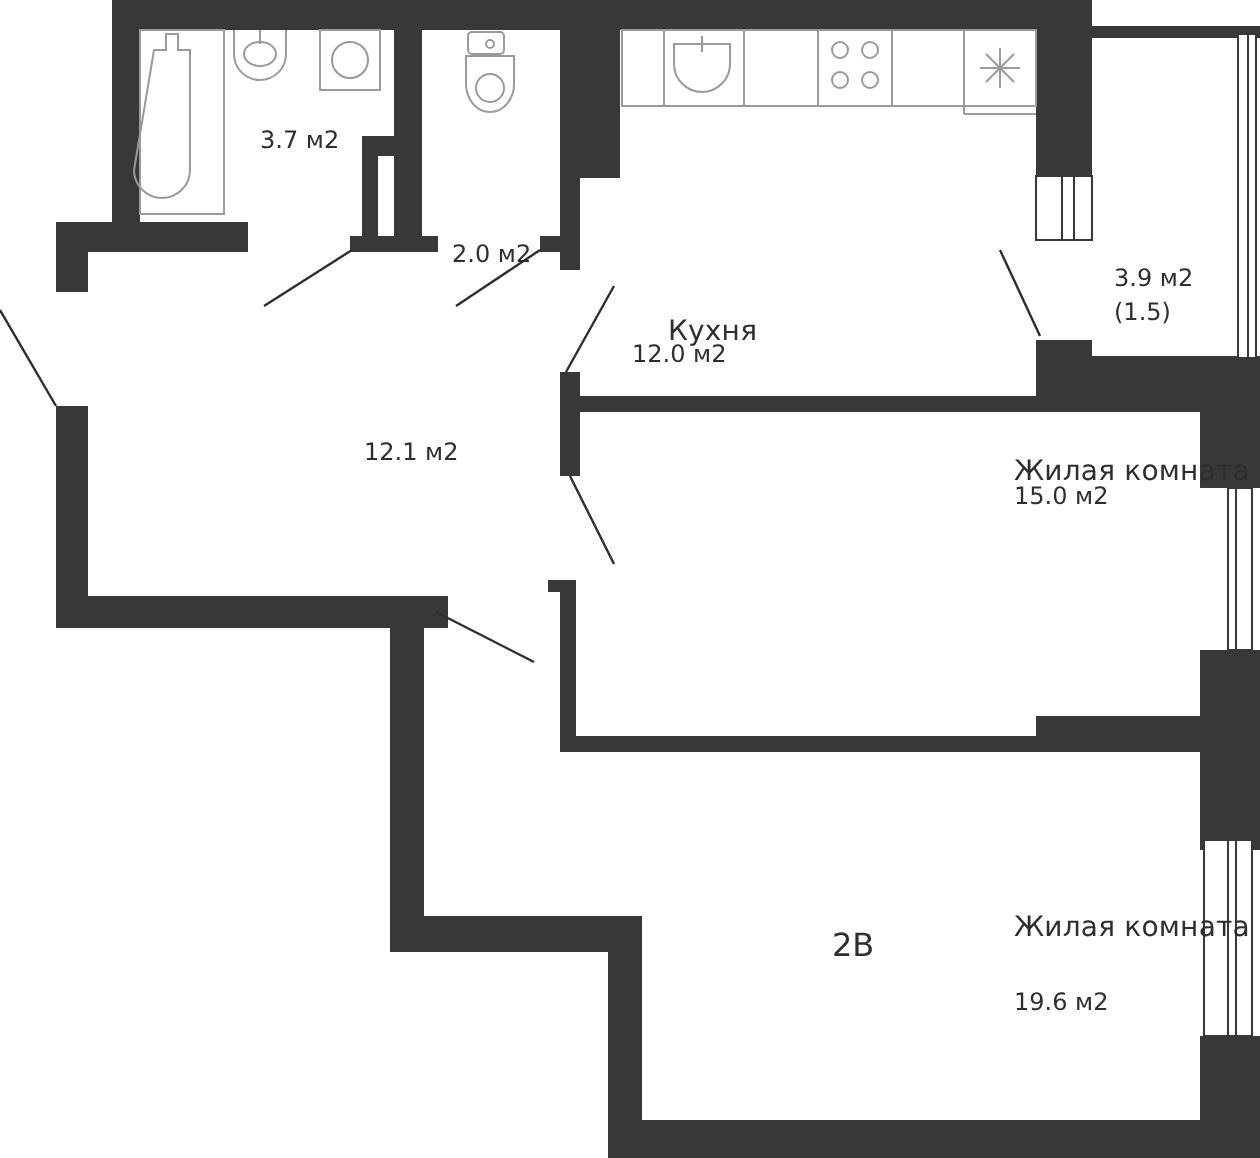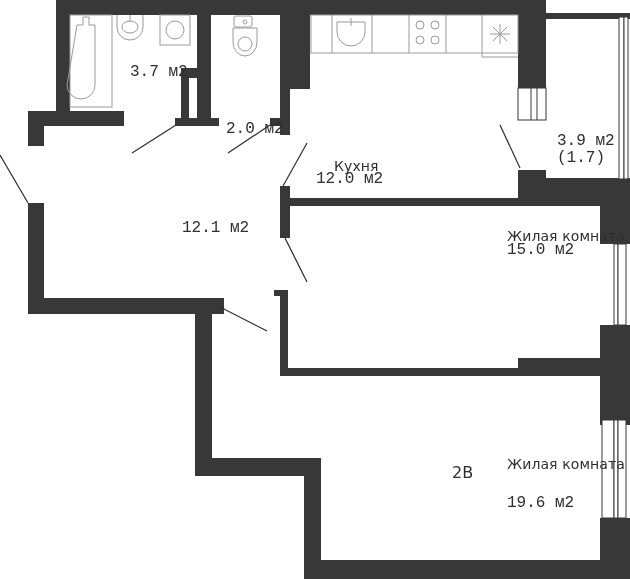--- a/index.html
+++ b/index.html
@@ -1,19 +1,19 @@
 <!DOCTYPE html>
 <html><head>
 <meta charset="utf-8">
 <style>
   html, body { margin:0; padding:0; background:#ffffff; }
   body { width:630px; height:579px; overflow:hidden; position:relative; font-family:"Liberation Sans", sans-serif; }
   #plan { position:absolute; left:0; top:0; }
   .lbl { position:absolute; color:#2e2e2e; font-family:"DejaVu Sans", sans-serif; line-height:1; white-space:nowrap; }
-  .area { font-size:16px;font-family:Liberation Mono, monospace; }
+  .area { font-size:12px; }
   .name { font-size:14px; letter-spacing:0.1px; }
   .unit { font-size:16px; }
 </style>
 </head>
 <body>
 
 <svg id="plan" width="630" height="579" viewBox="0 0 630 579">
 
   <g fill="#383838">
 
@@ -140,21 +140,21 @@
 </svg>
 
 <div class="lbl area" style="left:130px;top:64px;">3.7 м2</div>
 <div class="lbl area" style="left:226px;top:89px;margin-top:32px;">2.0 м2</div>
 <div class="lbl area" style="left:182px;top:220px;">12.1 м2</div>
 
 <div class="lbl name" style="left:334px;top:159px;">Кухня</div>
 <div class="lbl area" style="left:316px;top:171px;">12.0 м2</div>
 
 <div class="lbl area" style="left:557px;top:133px;">3.9 м2</div>
-<div class="lbl area" style="left:557px;top:150px;">(1.7)</div>
+<div class="lbl area" style="left:557px;top:150px;">(1.5)</div>
 
 <div class="lbl name" style="left:507px;top:229px;">Жилая комната</div>
 <div class="lbl area" style="left:507px;top:242px;text-align:center;">15.0 м2</div>
 
-<div class="lbl unit" style="left:416px;top:465px;margin-left:36px;">2B</div>
+<div class="lbl unit" style="left:416px;top:465px;">2B</div>
 
 <div class="lbl name" style="left:507px;top:457px;">Жилая комната</div>
 <div class="lbl area" style="left:507px;top:495px;">19.6 м2</div>
 
 </body></html>

